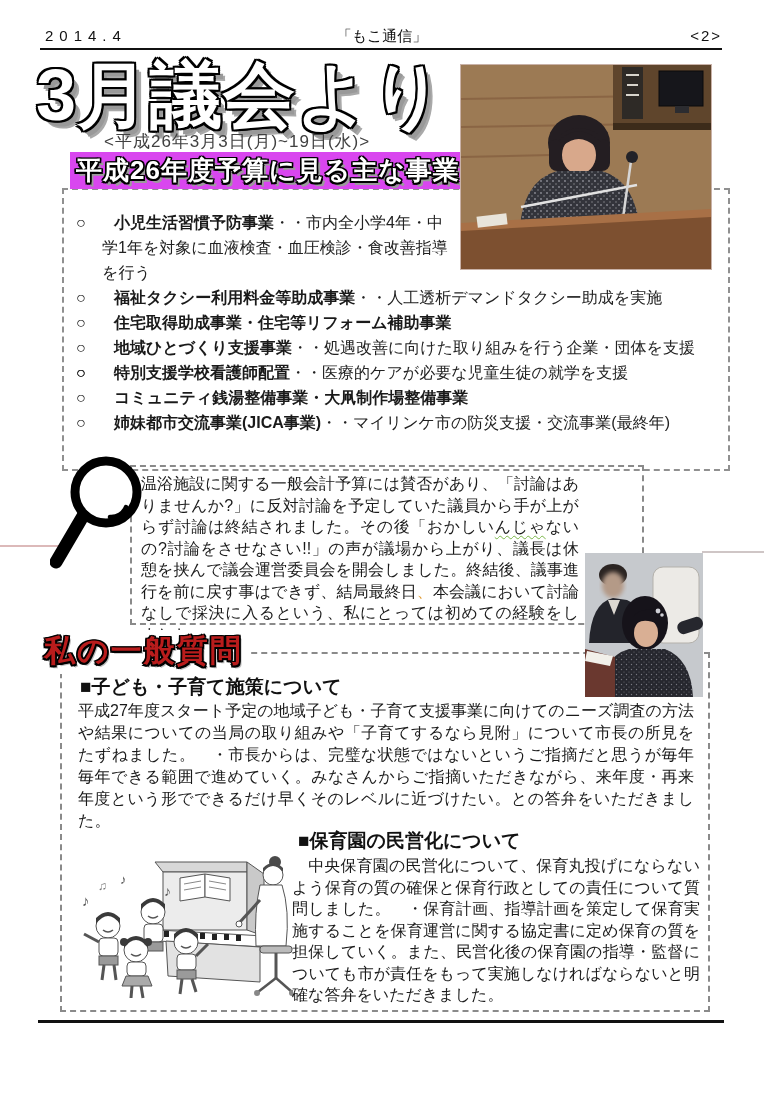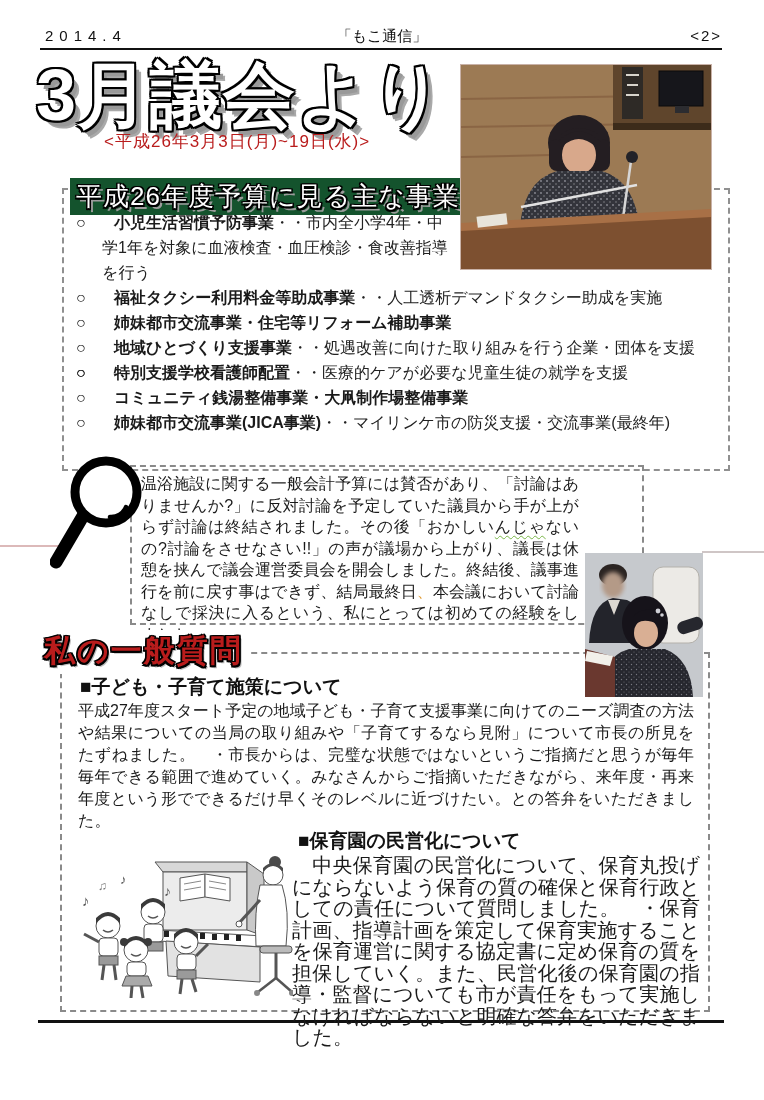--- a/index.html
+++ b/index.html
@@ -15,26 +15,26 @@
 
   
   .main-title{
     position:absolute;left:36px;top:48px;font-size:72px;font-weight:900;letter-spacing:1px;
     color:#fff;white-space:nowrap;
     text-shadow:
       -2px -2px 0 #000, 2px -2px 0 #000, -2px 2px 0 #000, 2px 2px 0 #000,
       -2px 0 0 #000, 2px 0 0 #000, 0 -2px 0 #000, 0 2px 0 #000,
       5px 6px 0 #999, 7px 8px 0 #a9a9a9;
   }
-  .subtitle{position:absolute;left:104px;top:130px;font-size:17px;color:#b91c1c;letter-spacing:1px;}
+  .subtitle{position:absolute;left:104px;top:130px;font-size:17px;color:#404040;letter-spacing:1px;}
 
   
   .budget-heading{
-    position:absolute;left:70px;top:178px;font-size:26px;font-weight:normal;letter-spacing:1px;
-    color:#fff;background:#14532d;padding:1px 6px;white-space:nowrap;z-index:5;
+    position:absolute;left:70px;top:152px;font-size:26px;font-weight:bold;letter-spacing:1px;
+    color:#fff;background:#d946ef;padding:1px 6px;white-space:nowrap;z-index:5;
     text-shadow:
       -1.5px -1.5px 0 #000, 1.5px -1.5px 0 #000, -1.5px 1.5px 0 #000, 1.5px 1.5px 0 #000,
       -1.5px 0 0 #000, 1.5px 0 0 #000, 0 -1.5px 0 #000, 0 1.5px 0 #000,
       3.5px 3.5px 0 #9b9b9b;
   }
   .q-heading{
     position:absolute;left:42px;top:630px;font-size:31px;font-weight:bold;letter-spacing:2px;
     color:#b91c1c;background:#fff;padding:0 8px 2px 2px;white-space:nowrap;z-index:5;
     text-shadow:
       -1.5px -1.5px 0 #000, 1.5px -1.5px 0 #000, -1.5px 1.5px 0 #000, 1.5px 1.5px 0 #000,
@@ -78,21 +78,21 @@
 
   
   .questions-box{
     position:absolute;left:60px;top:652px;width:646px;height:356px;
     border:2px dashed #8a8a8a;z-index:1;
   }
   .topic-title{position:absolute;font-size:19px;font-weight:bold;color:#111;white-space:nowrap;}
   .t1-title{left:18px;top:20px;}
   .t1-body{position:absolute;left:16px;top:46px;width:616px;font-size:16px;line-height:22px;text-align:justify;}
   .t2-title{left:236px;top:174px;}
-  .t2-body{position:absolute;left:230px;top:201px;width:408px;font-size:20px;line-height:21.5px;text-align:justify;}
+  .t2-body{position:absolute;left:230px;top:201px;width:408px;font-size:16px;line-height:21.5px;text-align:justify;}
   .illus{position:absolute;left:6px;top:196px;}
 
   
   .fold-left{position:absolute;left:0;top:545px;width:72px;height:2px;background:#dcb9b9;}
   .fold-right{position:absolute;left:702px;top:551px;width:62px;height:2px;background:#cfc6c6;}
   .bottom-rule{position:absolute;left:38px;top:1020px;width:686px;height:3px;background:#111;}
 </style>
 </head>
 <body>
 
@@ -110,21 +110,21 @@
 
   <div class="budget-box">
     <div class="photo-spacer"></div>
     <div class="b-item">
       <span class="b-bullet">○</span><span class="b-name">小児生活習慣予防事業</span><span class="b-desc">・・市内全小学4年・中学1年を対象に血液検査・血圧検診・食改善指導を行う</span>
     </div>
     <div class="b-item">
       <span class="b-bullet">○</span><span class="b-name">福祉タクシー利用料金等助成事業</span><span class="b-desc">・・人工透析デマンドタクシー助成を実施</span>
     </div>
     <div class="b-item">
-      <span class="b-bullet">○</span><span class="b-name">姉妹都市交流事業・住宅等リフォーム補助事業</span><span class="b-desc"></span>
+      <span class="b-bullet">○</span><span class="b-name">住宅取得助成事業・住宅等リフォーム補助事業</span><span class="b-desc"></span>
     </div>
     <div class="b-item">
       <span class="b-bullet">○</span><span class="b-name">地域ひとづくり支援事業</span><span class="b-desc">・・処遇改善に向けた取り組みを行う企業・団体を支援</span>
     </div>
     <div class="b-item">
       <span class="b-bullet">○</span><span class="b-desc"></span>
     </div>
     <div class="b-item">
       <span class="b-bullet">○</span><span class="b-name">特別支援学校看護師配置</span><span class="b-desc">・・医療的ケアが必要な児童生徒の就学を支援</span>
     </div>

